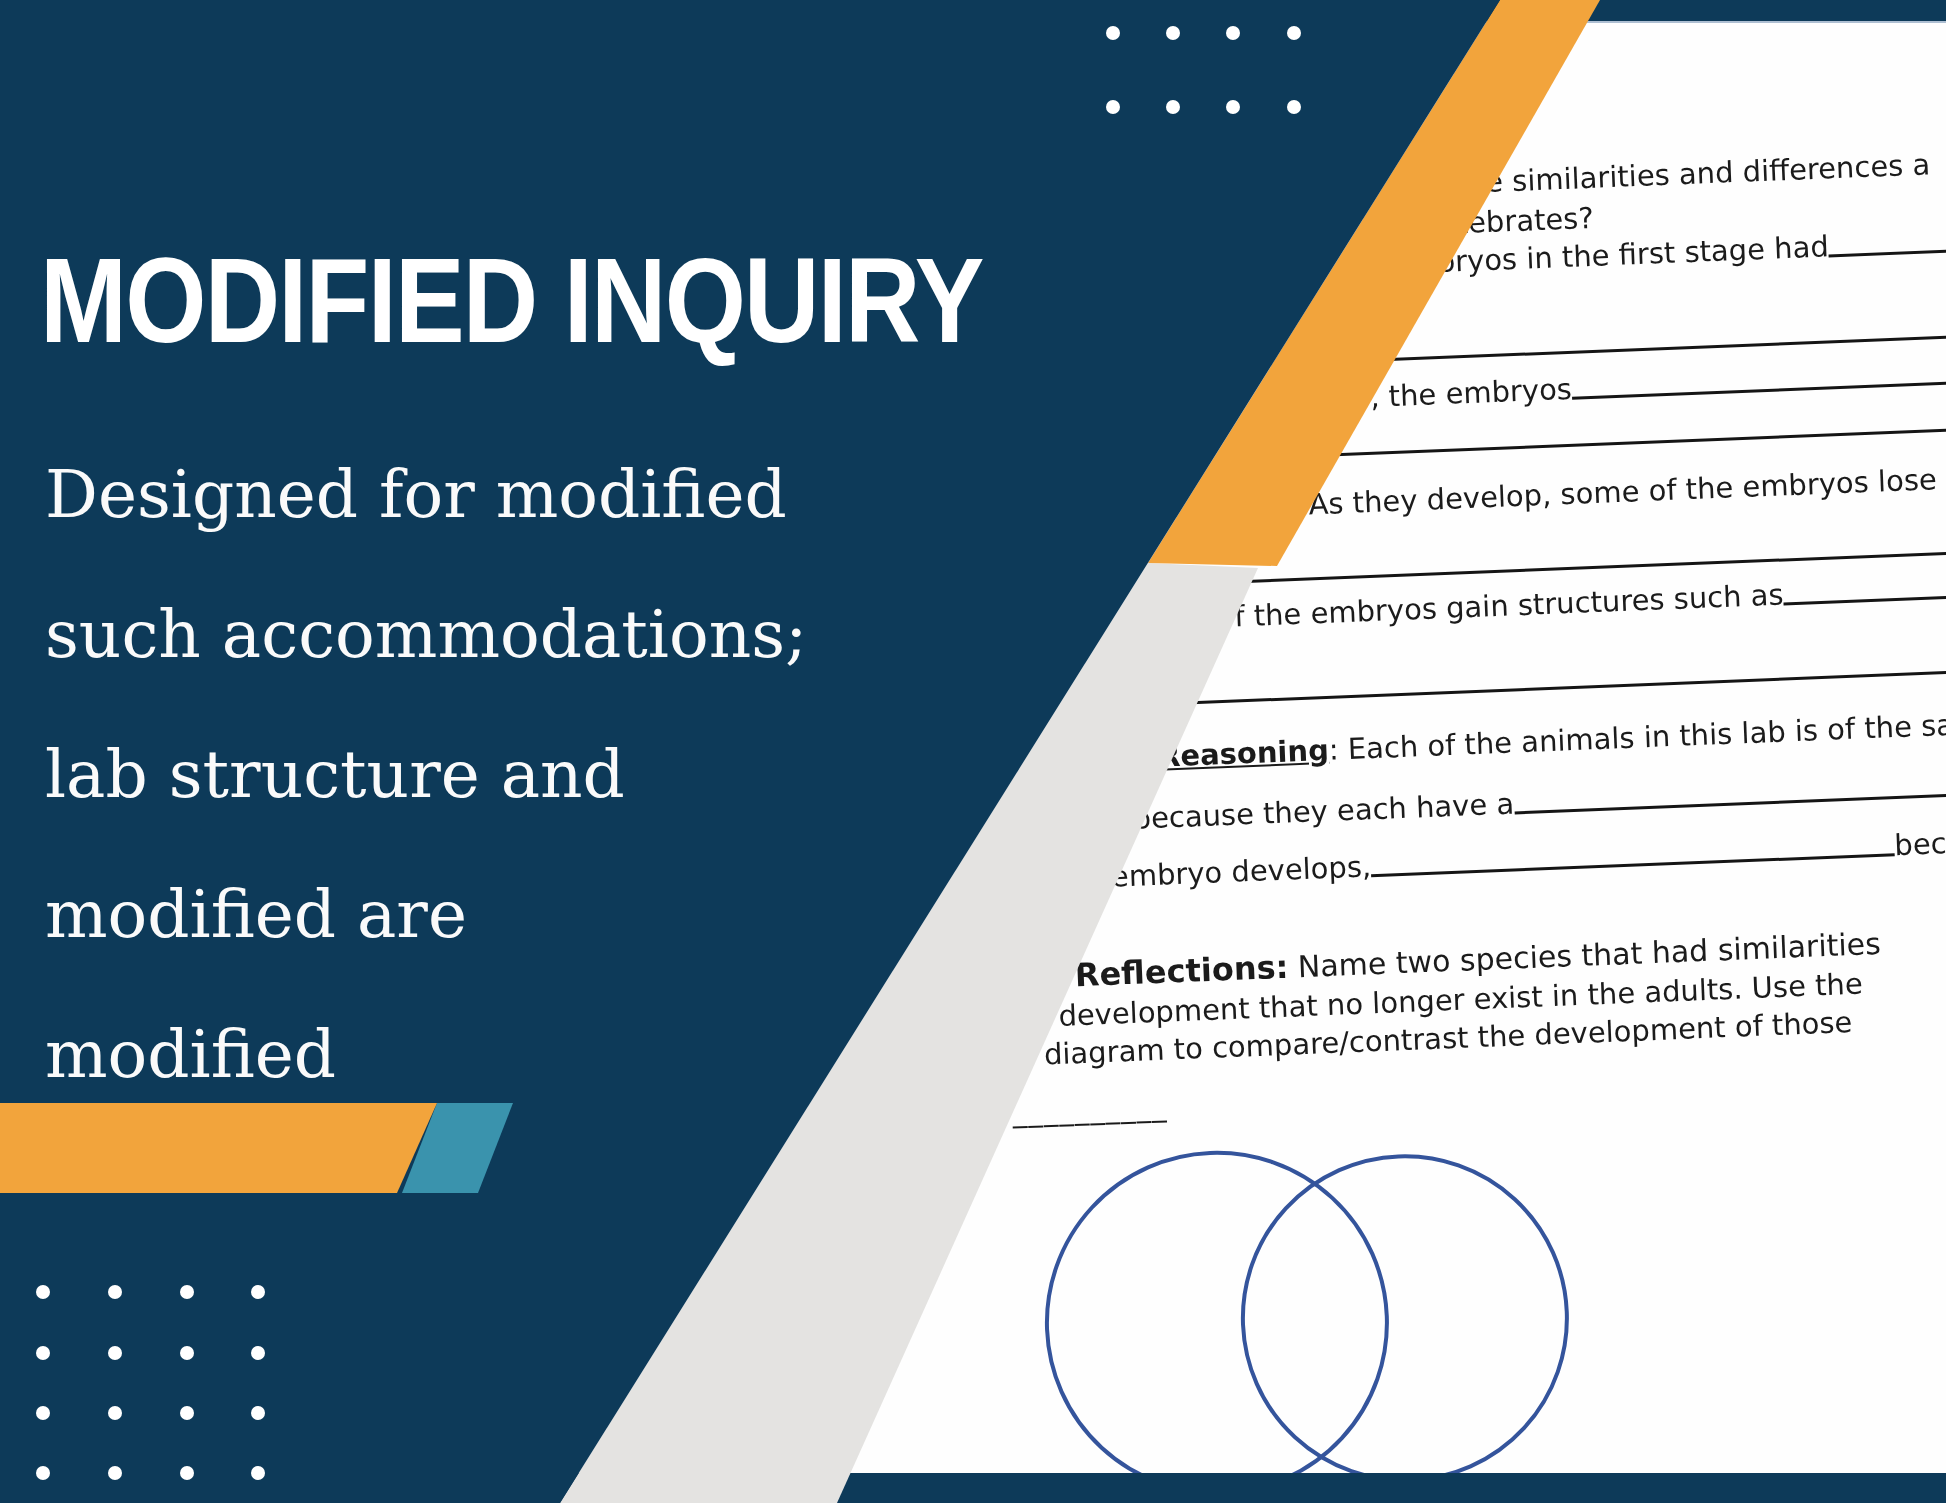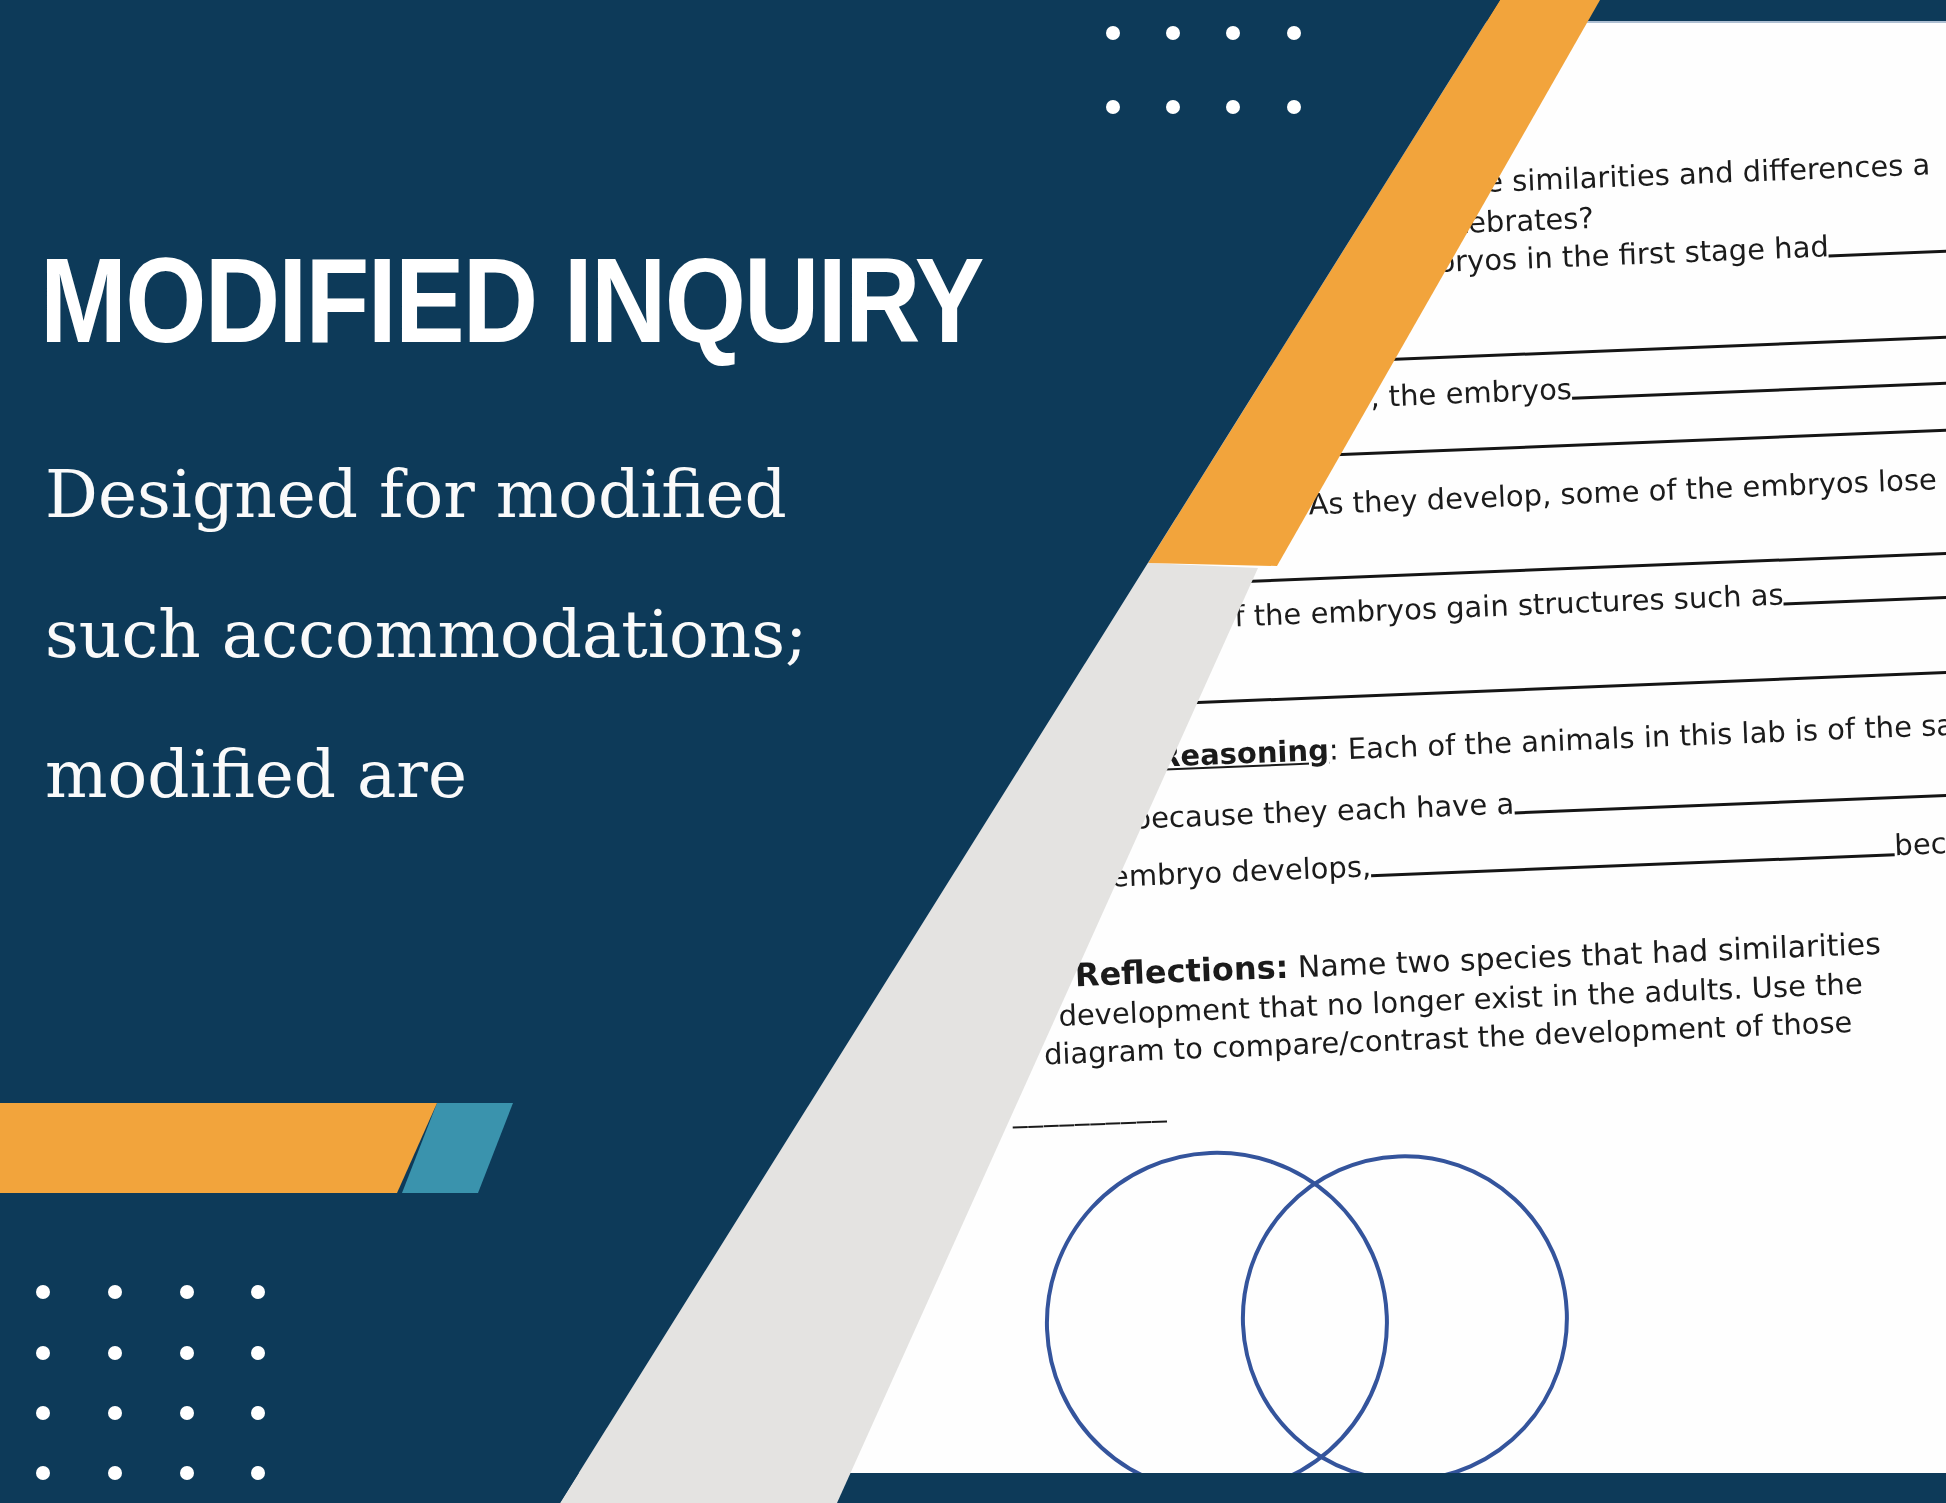--- a/index.html
+++ b/index.html
@@ -120,21 +120,23 @@
 
   <div class="gray-strip"></div>
   <div class="orange-stripe"></div>
   <div class="navy-left"></div>
 
   <div id="left-content">
     <div class="title">MODIFIED INQUIRY</div>
     <div class="subtitle">
       <span class="sline">Designed for modified</span>
       <span class="sline">such accommodations;</span>
+      <span class="sline">lab structure and</span>
       <span class="sline">modified are</span>
+      <span class="sline">modified</span>
     </div>
     <div class="teal-shape"></div>
     <div class="orange-bar"></div>
     <div id="dots-top">
         <div class="dot" style="left: 1106px; top: 26px;"></div>
         <div class="dot" style="left: 1166px; top: 26px;"></div>
         <div class="dot" style="left: 1226px; top: 26px;"></div>
         <div class="dot" style="left: 1287px; top: 26px;"></div>
         <div class="dot" style="left: 1106px; top: 100px;"></div>
         <div class="dot" style="left: 1166px; top: 100px;"></div>

